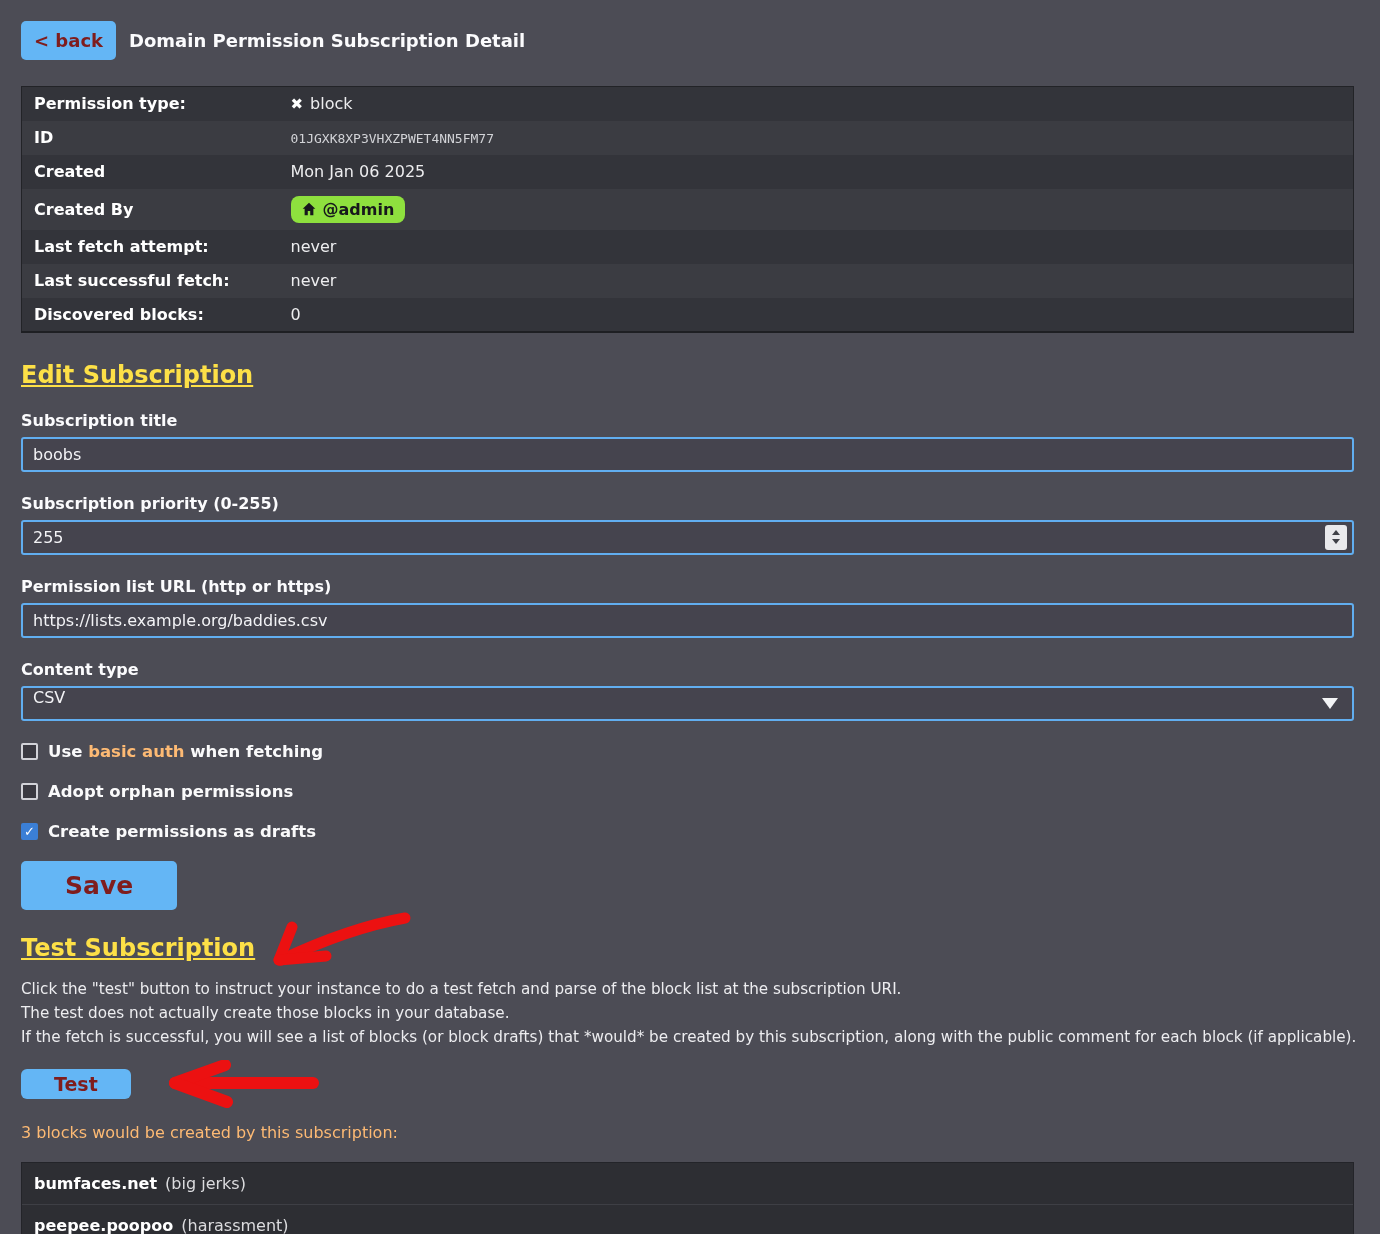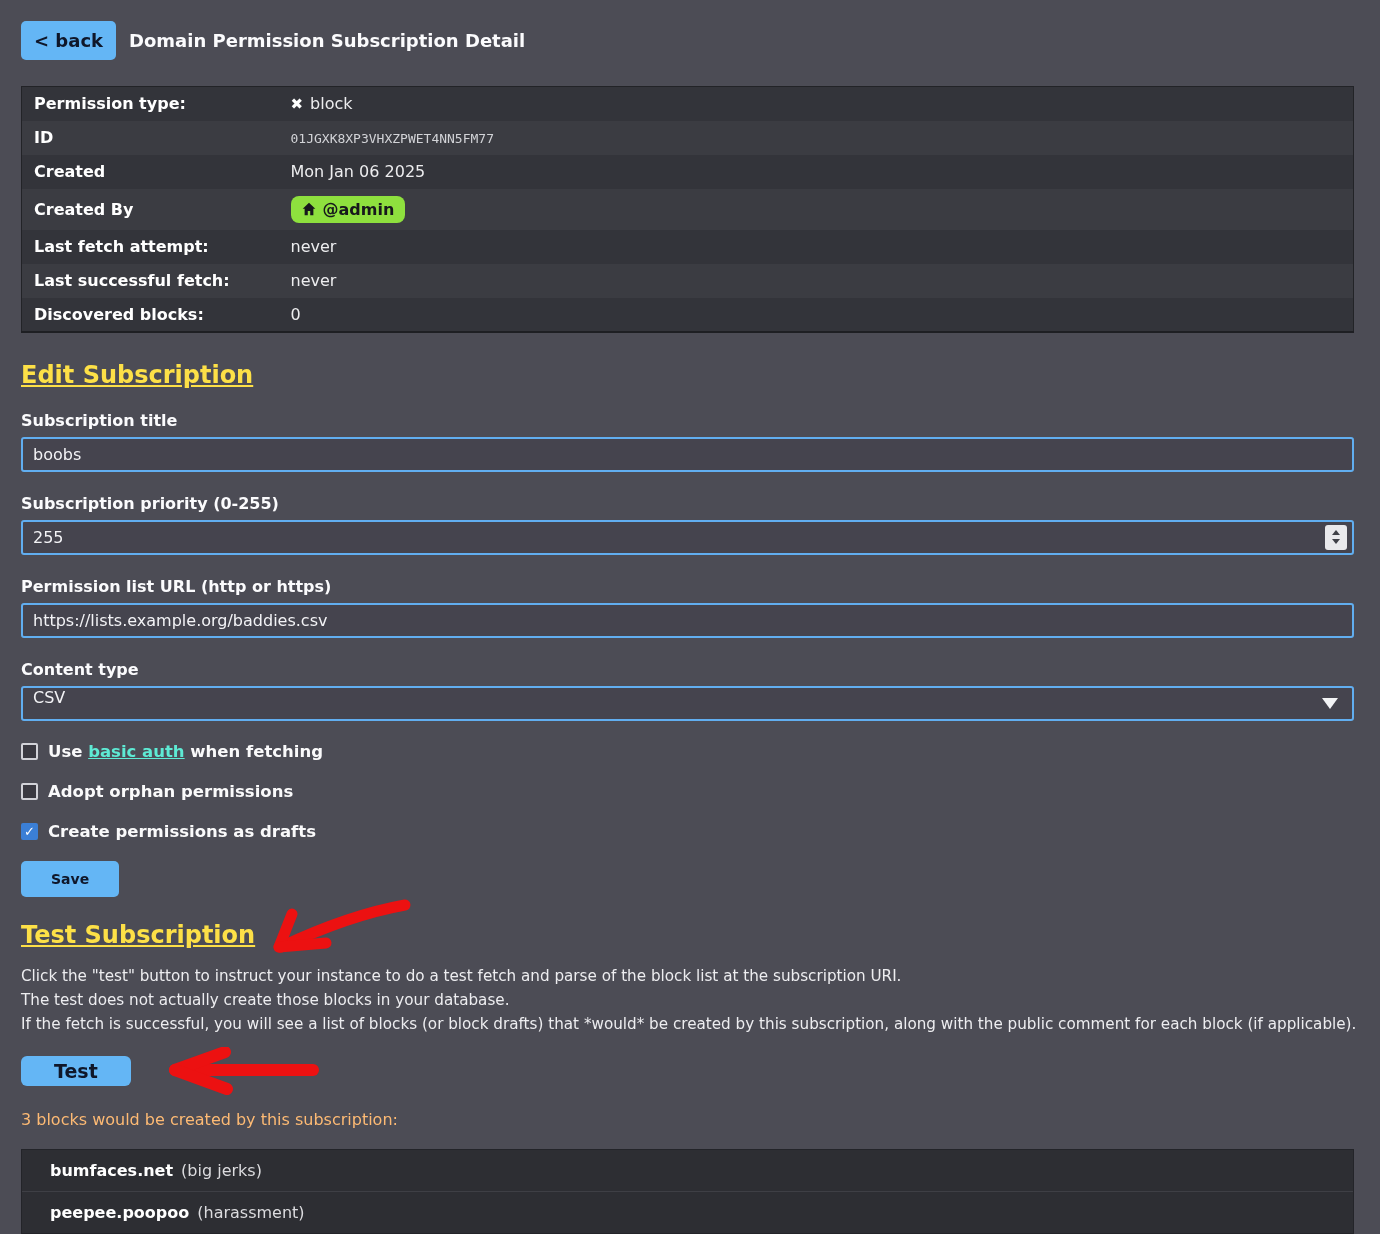--- a/index.html
+++ b/index.html
@@ -13,21 +13,21 @@
     display: flex;
     flex-direction: column;
   }
   .page { flex: 1 0 auto; padding: 21px 26px 14px 21px; }
 
   
   .header-row { display: flex; align-items: center; gap: 13px; }
   .btn {
     display: inline-block;
     background: #64b6f5;
-    color: #0f172a;
+    color: #7f1d1d;
     font-weight: bold;
     border: none;
     border-radius: 5px;
     font-size: 18px;
     font-family: inherit;
     cursor: pointer;
   }
   .back-btn { padding: 9px 13px; }
   h1 { font-size: 18px; font-weight: bold; color: #fbfbfd; }
   h2 { font-size: 24px; font-weight: bold; color: #fde047; text-decoration: underline; }
@@ -96,43 +96,43 @@
   .check-row { margin-top: 21px; display: flex; align-items: center; gap: 10px; font-weight: bold; font-size: 16.5px; }
   .checkbox {
     width: 17px; height: 17px; flex: 0 0 17px;
     background: #3a3941;
     border: 2px solid #d2d2d8;
     border-radius: 2px;
     display: inline-flex; align-items: center; justify-content: center;
     cursor: pointer;
   }
   .checkbox.checked { background: #3b7fd6; border-color: #3b7fd6; color: #ffffff; font-size: 13px; line-height: 1; }
-  a.inline-link { color: #5eead4; text-decoration: underline; cursor: pointer; }
-
-  .save-btn { margin-top: 20px; padding: 10px 30px; font-size: 14px; border-radius: 5px; }
+  a.inline-link { color: #fdba74; cursor: pointer; }
+
+  .save-btn { margin-top: 20px; padding: 10px 44px; font-size: 25px; border-radius: 5px; }
 
   
   .test-heading-wrap { margin-top: 24px; position: relative; display: inline-block; }
   .arrow-svg { position: absolute; pointer-events: none; }
   .arrow-1 { left: calc(100% + 10px); top: -24px; }
   .desc { margin-top: 15px; color: #ededf0; font-size: 15.2px; line-height: 24px; }
   .desc div { white-space: nowrap; }
   .test-btn-row { margin-top: 20px; position: relative; display: inline-block; }
   .test-btn { padding: 4px 33px; font-size: 19px; border-radius: 6px; }
   .arrow-2 { left: calc(100% + 32px); top: 50%; transform: translateY(-50%); }
 
   .result-summary { margin-top: 24px; color: #fdba74; font-size: 16px; }
 
   ul.block-list {
     margin-top: 20px;
     list-style: none;
     background: #2d2e33;
     border: 1px solid #232429;
   }
-  ul.block-list li { padding: 11px 28px; font-size: 16px; }
+  ul.block-list li { padding: 11px 12px; font-size: 16px; }
   ul.block-list li + li { border-top: 1px solid #3e3f45; }
   .block-domain { font-weight: bold; color: #ffffff; }
   .block-comment { color: #dcdcdf; margin-left: 8px; }
 </style>
 </head>
 <body>
 
 <div class="page">
 
   

